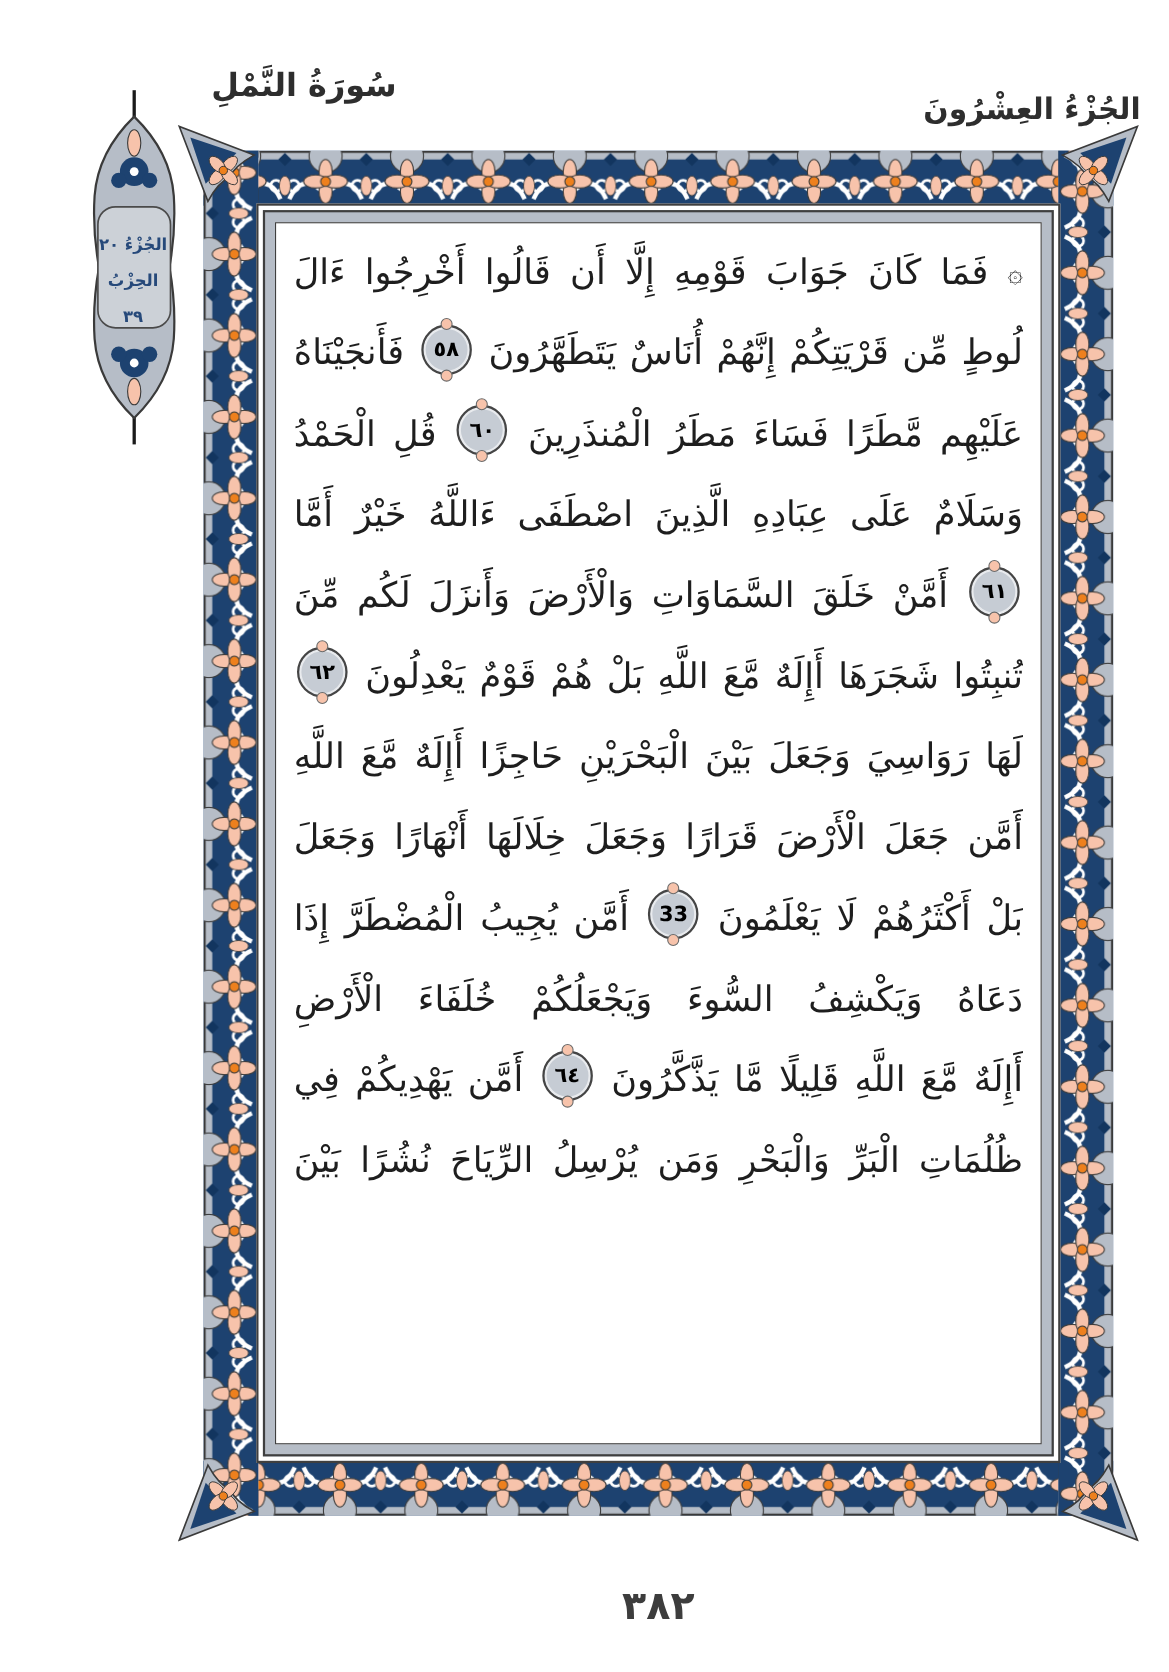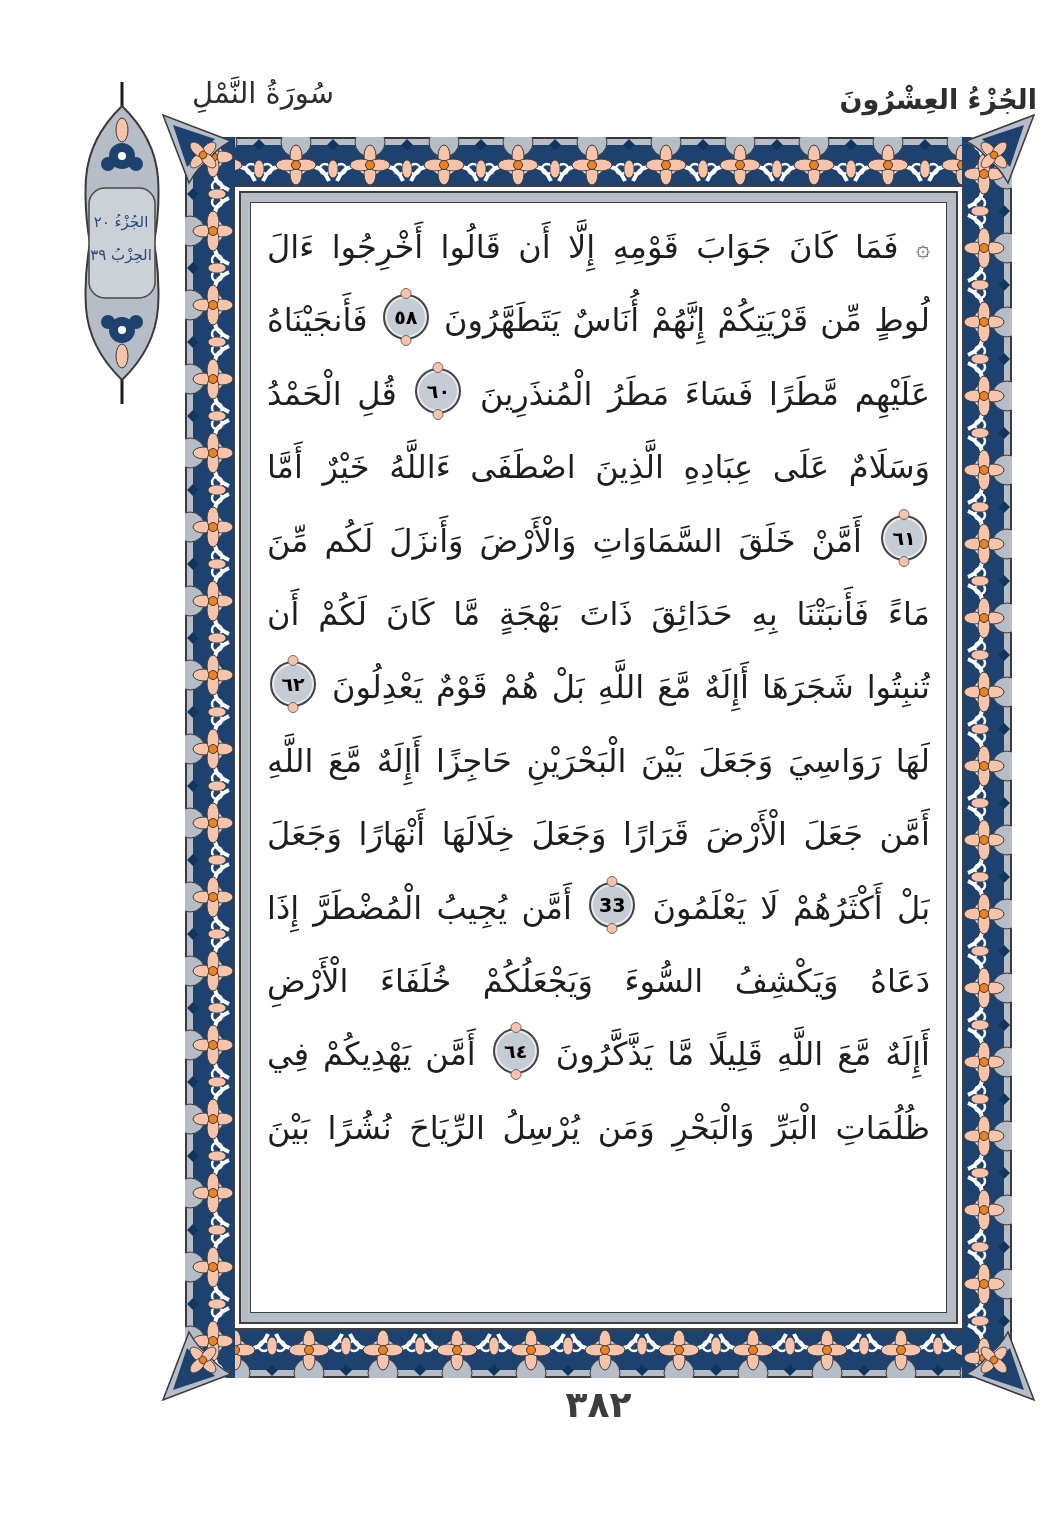--- a/index.html
+++ b/index.html
@@ -3,26 +3,26 @@
 <meta charset="utf-8">
 <style>
   html,body{margin:0;padding:0;}
   body{
     width:1063px;height:1520px;position:relative;background:#ffffff;
     font-family:"DejaVu Sans",sans-serif;overflow:hidden;
   }
   
   .hdr{position:absolute;color:#2e2e2e;white-space:nowrap;}
   .hdr-right{top:84px;right:26px;font-size:27px;font-weight:bold;}
-  .hdr-left{top:76px;left:192px;font-size:29px;font-weight:normal;}
+  .hdr-left{top:60px;left:192px;font-size:29px;font-weight:bold;}
   
   .medallion-svg{position:absolute;left:55px;top:82px;overflow:visible;}
   .medallion-text{
     position:absolute;left:88px;top:206px;width:66px;text-align:center;
-    color:#26497a;font-weight:normal;font-size:15px;line-height:2.2;direction:rtl;
+    color:#26497a;font-weight:bold;font-size:15px;line-height:2.2;direction:rtl;
   }
   
   .frame{position:absolute;left:185px;top:137px;width:827px;height:1241px;}
   .frame svg.ornament{position:absolute;left:0;top:0;overflow:visible;}
   .inner-wrap{position:absolute;inset:48px;border:2px solid #3f3f3f;background:#ffffff;}
   .gray-band{position:absolute;inset:4px;background:#b6bdc7;border:2px solid #3f3f3f;}
   .text-panel{position:absolute;inset:9px;background:#ffffff;border:1px solid #3f3f3f;}
   
   .quran-lines{
     position:absolute;inset:0;padding:8px 16px 0 16px;direction:rtl;
@@ -44,21 +44,21 @@
     line-height:normal;
   }
   .aya::before,.aya::after{
     content:"";position:absolute;left:50%;transform:translateX(-50%);
     width:9px;height:9px;background:#f7c3ab;border:1px solid #6b6b6b;border-radius:50%;
   }
   .aya::before{top:-8px;}
   .aya::after{bottom:-8px;}
   
   .page-num{
-    position:absolute;top:1384px;left:185px;width:827px;text-align:center;
+    position:absolute;top:1440px;left:185px;width:827px;text-align:center;
     font-size:36px;font-weight:bold;color:#3d3d3d;
   }
 </style>
 </head>
 <body>
 
 <div class="hdr hdr-right">الجُزْءُ العِشْرُونَ</div>
 <div class="hdr hdr-left">سُورَةُ النَّمْلِ</div>
 
 <svg class="medallion-svg" width="134" height="322" viewBox="0 0 134 322" aria-hidden="true">
@@ -131,21 +131,20 @@
 
   <div class="inner-wrap">
     <div class="gray-band">
       <div class="text-panel">
         <div class="quran-lines">
             <div class="qline"><span class="rub-el-hizb">۞</span> <span class="qtext">فَمَا كَانَ جَوَابَ قَوْمِهِ إِلَّا أَن قَالُوا أَخْرِجُوا ءَالَ</span></div>
             <div class="qline"><span class="qtext">لُوطٍ مِّن قَرْيَتِكُمْ إِنَّهُمْ أُنَاسٌ يَتَطَهَّرُونَ</span> <span class="aya">٥٨</span> <span class="qtext">فَأَنجَيْنَاهُ</span></div>
             <div class="qline"><span class="qtext">عَلَيْهِم مَّطَرًا فَسَاءَ مَطَرُ الْمُنذَرِينَ</span> <span class="aya">٦٠</span> <span class="qtext">قُلِ الْحَمْدُ لِلَّهِ</span></div>
             <div class="qline"><span class="qtext">وَسَلَامٌ عَلَى عِبَادِهِ الَّذِينَ اصْطَفَى ءَاللَّهُ خَيْرٌ أَمَّا يُشْرِكُونَ</span></div>
             <div class="qline"><span class="aya">٦١</span> <span class="qtext">أَمَّنْ خَلَقَ السَّمَاوَاتِ وَالْأَرْضَ وَأَنزَلَ لَكُم مِّنَ السَّمَاءِ</span></div>
-            <div class="qline"><span class="qtext">مَاءً فَأَنبَتْنَا بِهِ حَدَائِقَ ذَاتَ بَهْجَةٍ مَّا كَانَ لَكُمْ أَن</span></div>
             <div class="qline"><span class="qtext">تُنبِتُوا شَجَرَهَا أَإِلَهٌ مَّعَ اللَّهِ بَلْ هُمْ قَوْمٌ يَعْدِلُونَ</span> <span class="aya">٦٢</span></div>
             <div class="qline"><span class="qtext">لَهَا رَوَاسِيَ وَجَعَلَ بَيْنَ الْبَحْرَيْنِ حَاجِزًا أَإِلَهٌ مَّعَ اللَّهِ</span></div>
             <div class="qline"><span class="qtext">أَمَّن جَعَلَ الْأَرْضَ قَرَارًا وَجَعَلَ خِلَالَهَا أَنْهَارًا وَجَعَلَ</span></div>
             <div class="qline"><span class="qtext">بَلْ أَكْثَرُهُمْ لَا يَعْلَمُونَ</span> <span class="aya">33</span> <span class="qtext">أَمَّن يُجِيبُ الْمُضْطَرَّ إِذَا</span></div>
             <div class="qline"><span class="qtext">دَعَاهُ وَيَكْشِفُ السُّوءَ وَيَجْعَلُكُمْ خُلَفَاءَ الْأَرْضِ</span></div>
             <div class="qline"><span class="qtext">أَإِلَهٌ مَّعَ اللَّهِ قَلِيلًا مَّا يَذَّكَّرُونَ</span> <span class="aya">٦٤</span> <span class="qtext">أَمَّن يَهْدِيكُمْ فِي</span></div>
             <div class="qline"><span class="qtext">ظُلُمَاتِ الْبَرِّ وَالْبَحْرِ وَمَن يُرْسِلُ الرِّيَاحَ نُشُرًا بَيْنَ يَدَيْ</span></div>
           </div>
       </div>
     </div>

